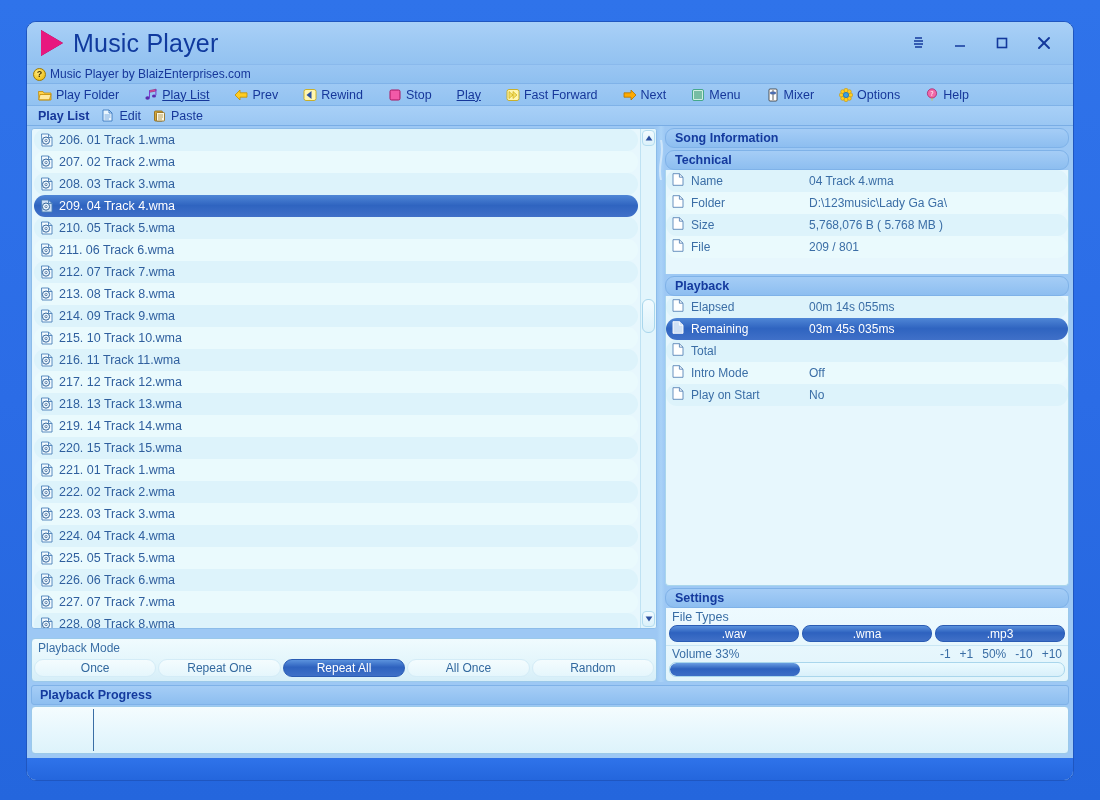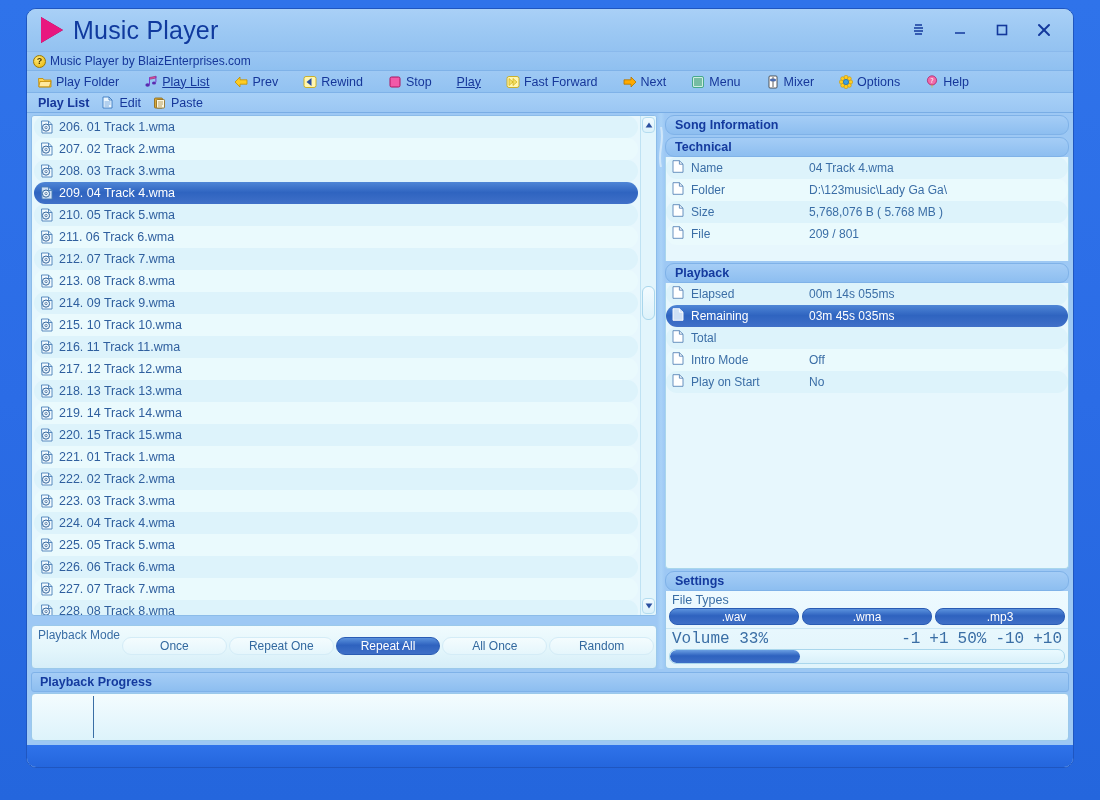--- a/index.html
+++ b/index.html
@@ -15,21 +15,21 @@
   body {
     background: #2b6fe8;
     background-image: linear-gradient(180deg, #2f73ea 0%, #2b6ce6 50%, #2466dd 100%);
     position: relative;
   }
 
   
   #window {
     position: absolute;
     left: 26px;
-    top: 8px;
+    top: 21px;
     width: 1048px;
     height: 760px;
     border-radius: 10px;
     background: #9dc8f4;
     border: 1px solid #1f56c0;
     overflow: hidden;
     display: flex;
     flex-direction: column;
   }
 
@@ -254,21 +254,21 @@
   }
 
   
   #mode-box {
     flex: 0 0 44px;
     margin: 9px 0 0 4px;
     background: linear-gradient(180deg,#f0fbfe 0%,#e2f5fb 60%,#d6eef8 100%);
     border: 1px solid #9bc9ea;
     border-radius: 4px;
     display: flex;
-    flex-direction: row;
+    flex-direction: column;
   }
   #mode-label {
     font-size: 12px;
     color: #3a6ea5;
     padding: 2px 0 0 6px;
     height: 18px;
   }
   #mode-btns {
     display: flex;
     flex: 1 1 auto;
@@ -368,25 +368,24 @@
     background: linear-gradient(180deg,#5b92dd 0%,#2e62bf 45%,#4070c7 100%);
     border: 1px solid #2a5cb4;
     color: #fff;
     font-size: 12px;
     display:flex; align-items:center; justify-content:center;
     cursor: pointer;
   }
   #volume-row {
     display: flex;
     align-items: flex-end;
-    font-size: 16px;
+    font-size: 12px;
     color: #3a6ea5;
     padding: 1px 6px 1px 6px;
     border-top: 1px solid #c9e6f4;
-    font-family: Liberation Mono, monospace;
   }
   #volume-label { flex: 0 0 auto; }
   #volume-btns { margin-left: auto; display:flex; gap: 9px; }
   #volume-btns span { cursor: pointer; }
   #volume-slider {
     margin: 0 3px 4px 3px;
     height: 15px;
     border-radius: 7px;
     background: linear-gradient(180deg,#eafaff,#d9f0fa);
     border: 1px solid #a9d6ec;

